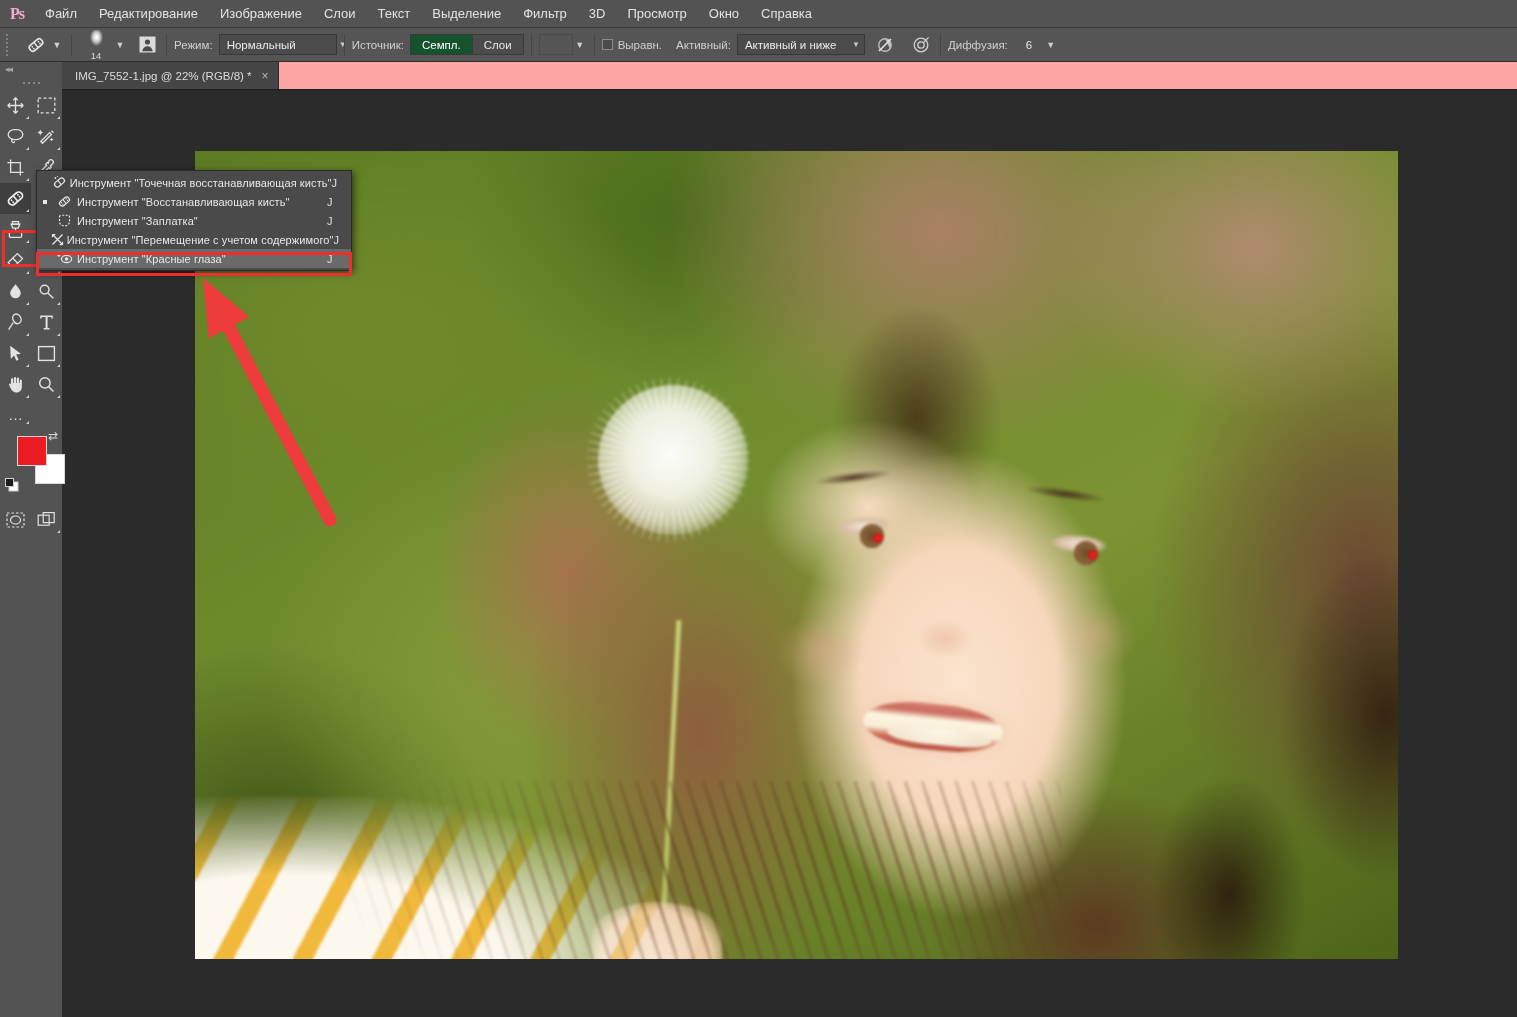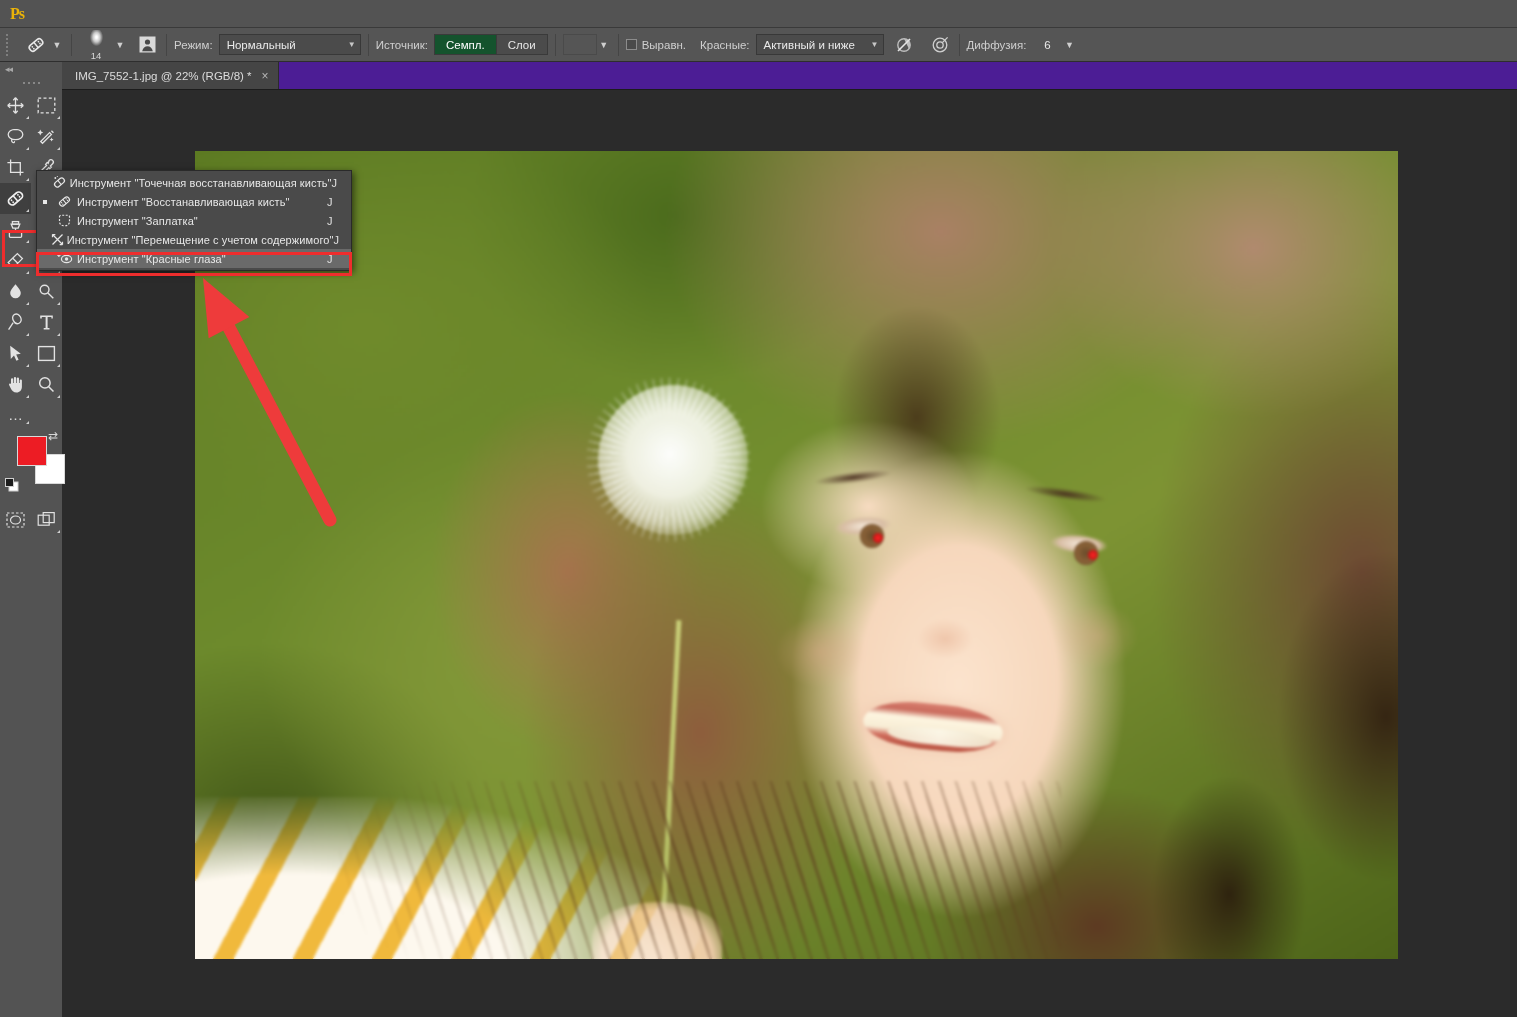--- a/index.html
+++ b/index.html
@@ -12,21 +12,21 @@
   #app { position:relative; width:1517px; height:1017px; }
 
   
   .menubar{
     position:absolute; left:0; top:0; width:1517px; height:28px;
     background:#535353; display:flex; align-items:center;
     border-bottom:1px solid #3a3a3a;
   }
   .ps-logo{
     width:34px; height:28px; display:flex; align-items:center; justify-content:center;
-    font-weight:bold; font-size:16px; color:#eab308; letter-spacing:-1px;
+    font-weight:bold; font-size:16px; color:#f9a8d4; letter-spacing:-1px;
     font-family:"Liberation Serif", serif;
   }
   .menu-item{
     padding:0 11px; height:28px; line-height:28px; font-size:13px;
     color:#e2e2e2; cursor:default; white-space:nowrap;
   }
 
   
   .optionsbar{
     position:absolute; left:0; top:28px; width:1517px; height:34px;
@@ -81,21 +81,21 @@
   }
   .icon-btn{ width:24px;height:24px;display:flex;align-items:center;justify-content:center; }
   .stepper-blank{
     width:34px;height:21px;background:#555;border:1px solid #4a4a4a;
   }
   .num-field{ width:30px; text-align:center; font-size:11.5px; color:#e8e8e8;}
 
   
   .tabbar{
     position:absolute; left:62px; top:62px; width:1455px; height:28px;
-    background:#4c1d95; border-bottom:1px solid #1c1c1c;
+    background:#fca5a5; border-bottom:1px solid #1c1c1c;
     display:flex; align-items:flex-end;
   }
   .tab{
     height:27px; background:#454545; border-right:1px solid #2b2b2b;
     display:flex; align-items:center; padding:0 9px 0 13px; gap:10px;
     font-size:11.5px; color:#dcdcdc; white-space:nowrap;
   }
   .tab .x{ font-size:12px; color:#b6b6b6; }
 
   
@@ -178,20 +178,33 @@
   
   .arrow-svg{ position:absolute; left:0; top:0; width:1517px; height:1017px; z-index:45; pointer-events:none;}
 </style>
 </head>
 <body>
 
 <div id="app">
 
   <div class="menubar">
     <div class="ps-logo">Ps</div>
+    <div id="menu-items" style="display:flex;align-items:center;">
+        <div class="menu-item">Файл</div>
+        <div class="menu-item">Редактирование</div>
+        <div class="menu-item">Изображение</div>
+        <div class="menu-item">Слои</div>
+        <div class="menu-item">Текст</div>
+        <div class="menu-item">Выделение</div>
+        <div class="menu-item">Фильтр</div>
+        <div class="menu-item">3D</div>
+        <div class="menu-item">Просмотр</div>
+        <div class="menu-item">Окно</div>
+        <div class="menu-item">Справка</div>
+      </div>
   </div>
 
   <div class="optionsbar">
     <div class="grip">
       <i></i>
         <i></i>
         <i></i>
         <i></i>
         <i></i>
         <i></i>
@@ -223,21 +236,21 @@
       <svg width="19" height="19" viewBox="0 0 19 19">
         <rect x="1.5" y="1.5" width="16" height="16" fill="#d9d9d9"></rect>
         <circle cx="9.5" cy="7" r="2.6" fill="#4a4a4a"></circle>
         <path d="M4.2 16.2c.8-3.4 2.7-5 5.3-5s4.5 1.6 5.3 5z" fill="#4a4a4a"></path>
       </svg>
     </div>
 
     <div class="ob-sep"></div>
 
     <div class="ob-label">Режим:</div>
-    <div class="ob-select" style="width:142px;gap:33px;">
+    <div class="ob-select" style="width:118px;gap:33px;">
       <span>Нормальный</span>
       <span class="sel-caret">▼</span>
     </div>
 
     <div class="ob-sep"></div>
 
     <div class="ob-label">Источник:</div>
     <div class="seg">
       <div class="on">Семпл.</div>
       <div>Слои</div>
@@ -250,21 +263,21 @@
 
     <div class="ob-sep"></div>
 
     <div style="display:flex;align-items:center;">
       <span class="ob-check"></span>
       <span class="ob-label" style="margin-right:0;">Выравн.</span>
     </div>
 
     <div style="width:14px"></div>
 
-    <div class="ob-label">Красные:</div>
+    <div class="ob-label">Активный:</div>
     <div class="ob-select" style="width:128px;">
       <span>Активный и ниже</span>
       <span class="sel-caret">▼</span>
     </div>
 
     <div style="width:8px"></div>
     <div class="icon-btn">
       <svg width="20" height="20" viewBox="0 0 20 20">
         <circle cx="10" cy="10" r="6.2" fill="none" stroke="#bdbdbd" stroke-width="1.4"></circle>
         <path d="M10 3.8a6.2 6.2 0 016.2 6.2 6.2 6.2 0 01-1.3 3.8z" fill="#bdbdbd"></path>

